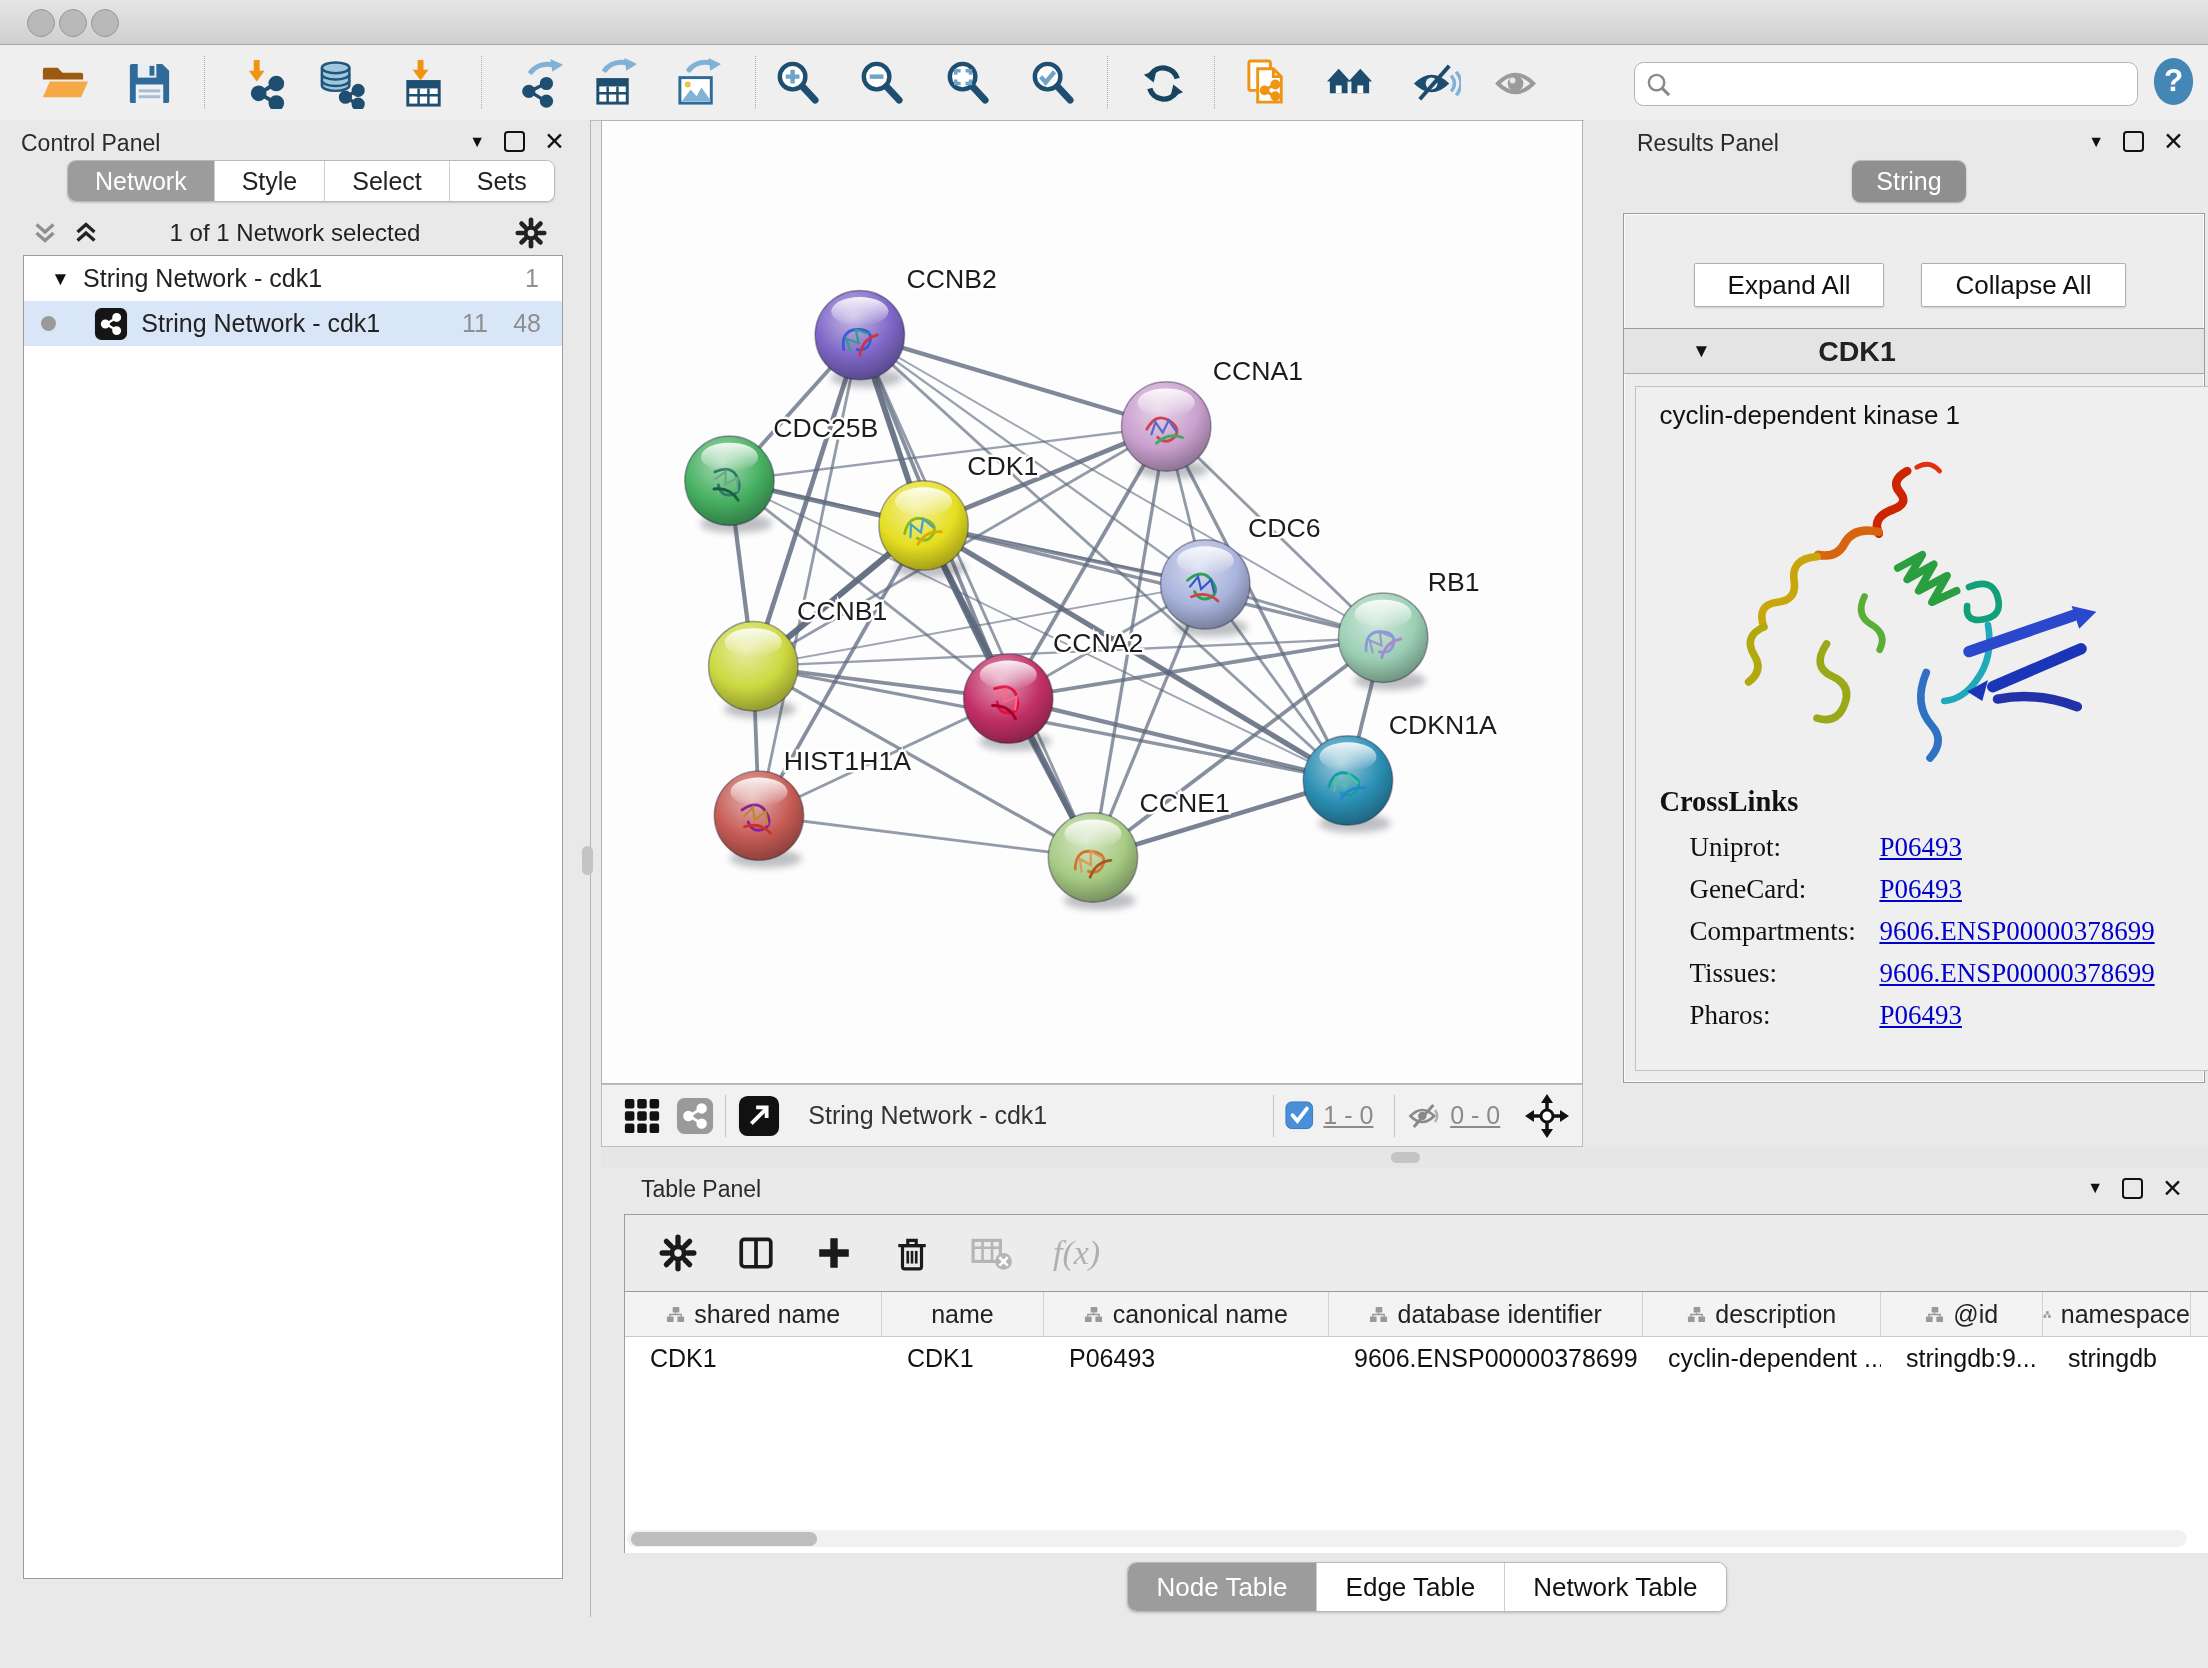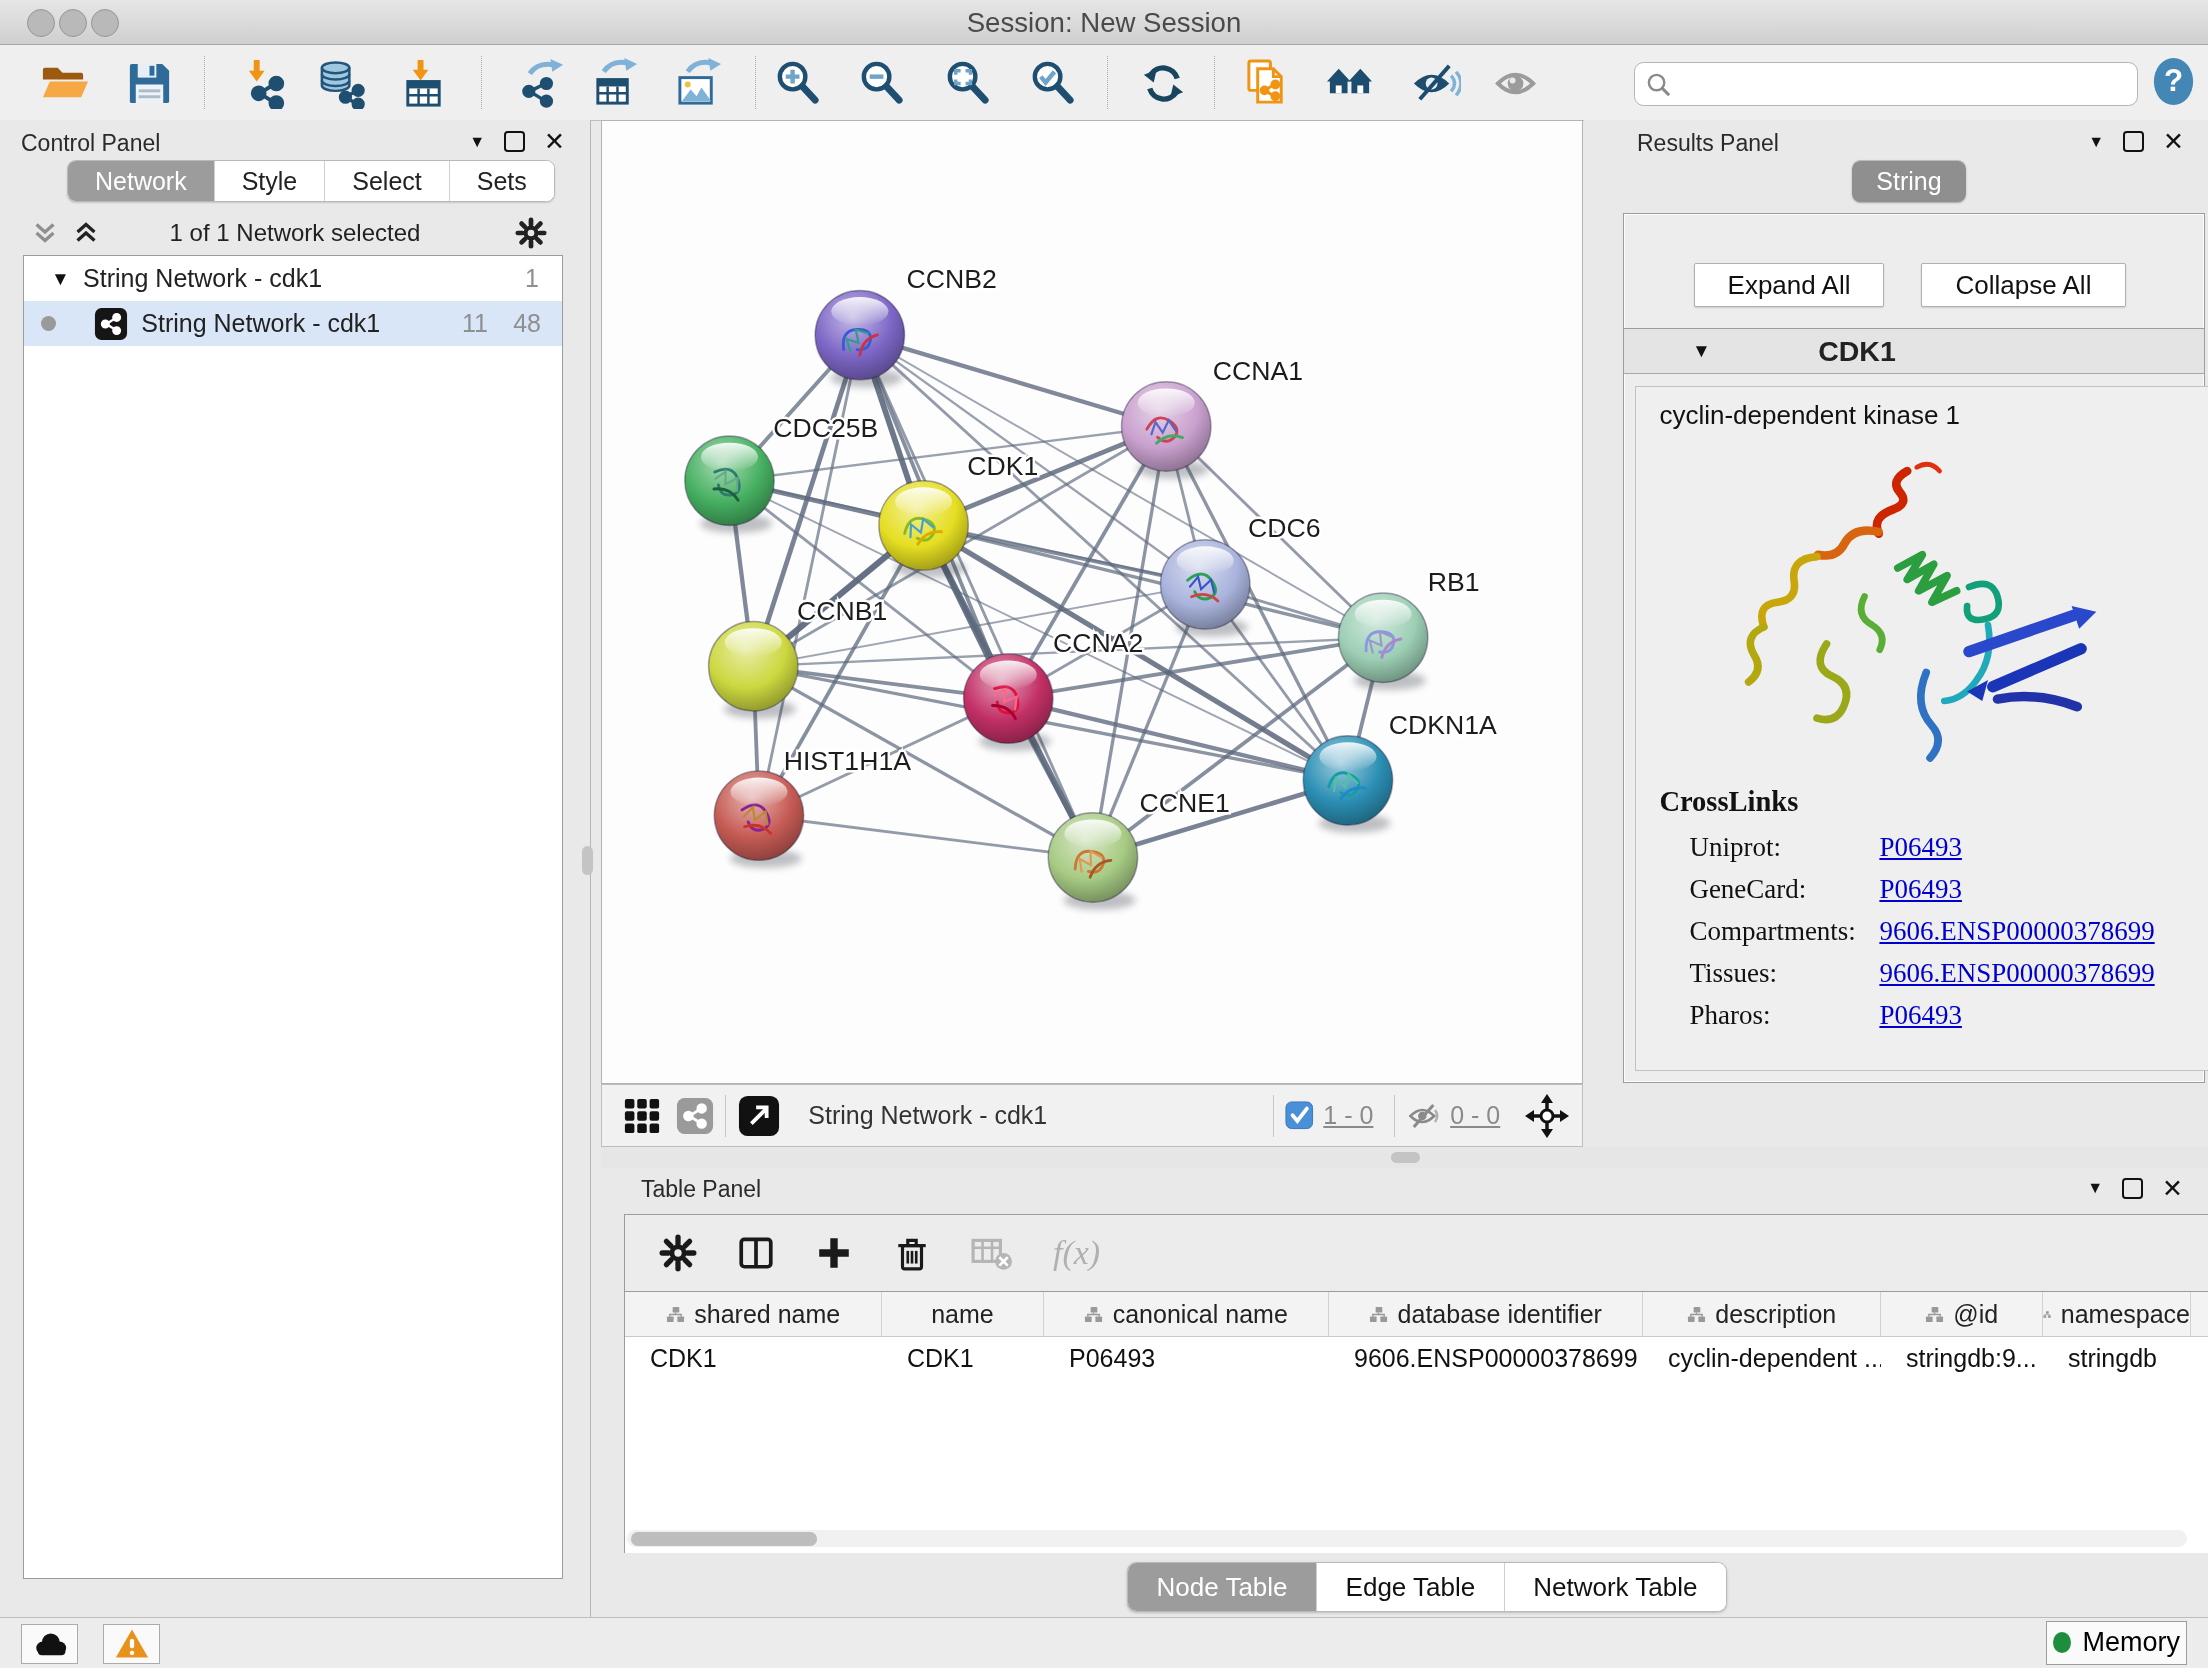--- a/index.html
+++ b/index.html
@@ -117,21 +117,20 @@
 </style>
 </head>
 <body>
 
 <div id="app">
 
   <div class="titlebar">
     <span class="tl" style="left:27px"></span>
     <span class="tl" style="left:59px"></span>
     <span class="tl" style="left:91px"></span>
-    <div class="wtitle">Session: New Session</div>
   </div>
 
   <div class="toolbar">
     <button class="tbtn" style="left:34px">
       <svg width="51" height="51" viewBox="0 0 52 52">
           <path d="M5 40 V12 q0-2 2-2 h13 l5 5 h19 q2 0 2 2 v5 H5z" fill="#9c5a10"></path>
           <path d="M5 40 L12 24 h39 L44 40z" fill="#f5a843"></path>
         </svg>
     </button>
     <button class="tbtn" style="left:120px">
@@ -907,38 +906,15 @@
           </div>
       </div>
     </div>
     <div class="tp-tabs" id="tblTabs">
         <div class="tp-tab sel">Node Table</div>
         <div class="tp-tab">Edge Table</div>
         <div class="tp-tab">Network Table</div>
       </div>
   </div>
 
-  <div class="statusbar">
-    <button class="sb-btn" style="left:21px">
-      <svg width="42" height="34" viewBox="0 0 52 40">
-          <g fill="#111">
-            <circle cx="17" cy="25" r="8"></circle>
-            <circle cx="27" cy="18" r="11"></circle>
-            <circle cx="38" cy="25" r="8"></circle>
-            <rect x="11" y="24" width="34" height="10" rx="5"></rect>
-          </g>
-        </svg>
-    </button>
-    <button class="sb-btn" style="left:103px">
-      <svg width="38" height="34" viewBox="0 0 44 40">
-          <path d="M22 3 L41 36 H3z" fill="#e8921c"></path>
-          <rect x="19.5" y="14" width="5" height="11" rx="2" fill="#fff"></rect>
-          <rect x="19.5" y="28" width="5" height="5" rx="2" fill="#fff"></rect>
-        </svg>
-    </button>
-    <button class="mem-btn">
-      <span class="memdot" style="background: rgb(30, 142, 62);"></span>
-      <span>Memory</span>
-    </button>
-  </div>
 
 </div>
 
 
 </body></html>

